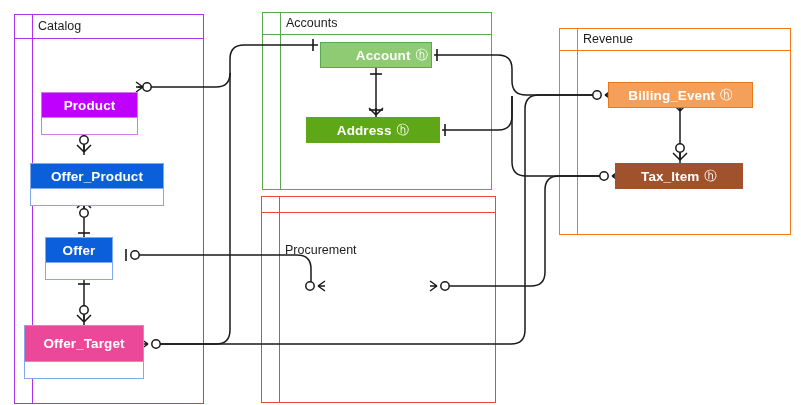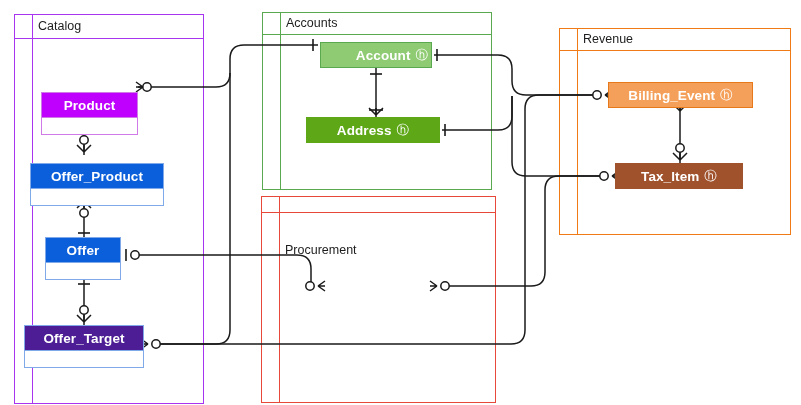--- a/index.html
+++ b/index.html
@@ -176,29 +176,29 @@
     <div class="e-body" style="height: 17px; border-top: none; border-right: 1px solid rgb(208, 122, 232); border-bottom: 1px solid rgb(208, 122, 232); border-left: 1px solid rgb(208, 122, 232); border-image: initial;"></div>
   </div>
 
   <div class="ent" id="ent-offer_product" style="left: 30px; top: 155px; width: 134px; margin-top: 8px;">
     <div class="e-head" style="height: 26px; background: rgb(11, 95, 219); color: rgb(255, 255, 255); border: 1px solid rgb(127, 169, 232);">
       <span>Offer_Product</span>
     </div>
     <div class="e-body" style="height: 17px; border-top: none; border-right: 1px solid rgb(127, 169, 232); border-bottom: 1px solid rgb(127, 169, 232); border-left: 1px solid rgb(127, 169, 232); border-image: initial;"></div>
   </div>
 
-  <div class="ent" id="ent-offer" style="left: 45px; top: 237px; width: 76px;">
+  <div class="ent" id="ent-offer" style="left: 45px; top: 237px; width: 68px;">
     <div class="e-head" style="height: 26px; background: rgb(11, 95, 219); color: rgb(255, 255, 255); border: 1px solid rgb(127, 169, 232);">
       <span>Offer</span>
     </div>
     <div class="e-body" style="height: 17px; border-top: none; border-right: 1px solid rgb(127, 169, 232); border-bottom: 1px solid rgb(127, 169, 232); border-left: 1px solid rgb(127, 169, 232); border-image: initial;"></div>
   </div>
 
   <div class="ent" id="ent-offer_target" style="left: 24px; top: 325px; width: 120px;">
-    <div class="e-head" style="height: 26px; background: #4c1d95; color: rgb(255, 255, 255); border: 1px solid rgb(127, 169, 232);">
+    <div class="e-head" style="height: 37px; background: #ec4899; color: rgb(255, 255, 255); border: 1px solid rgb(127, 169, 232);">
       <span>Offer_Target</span>
     </div>
     <div class="e-body" style="height: 17px; border-top: none; border-right: 1px solid rgb(127, 169, 232); border-bottom: 1px solid rgb(127, 169, 232); border-left: 1px solid rgb(127, 169, 232); border-image: initial;"></div>
   </div>
 
   <div class="ent" id="ent-account" style="left: 320px; top: 42px; width: 112px;">
     <div class="e-head" style="height: 26px; background: rgb(143, 203, 114); color: rgb(255, 255, 255); border: 1px solid rgb(90, 168, 79); padding-left: 32px;">
       <span>Account</span>
       <span class="h-ic">ⓗ</span>
     </div>

